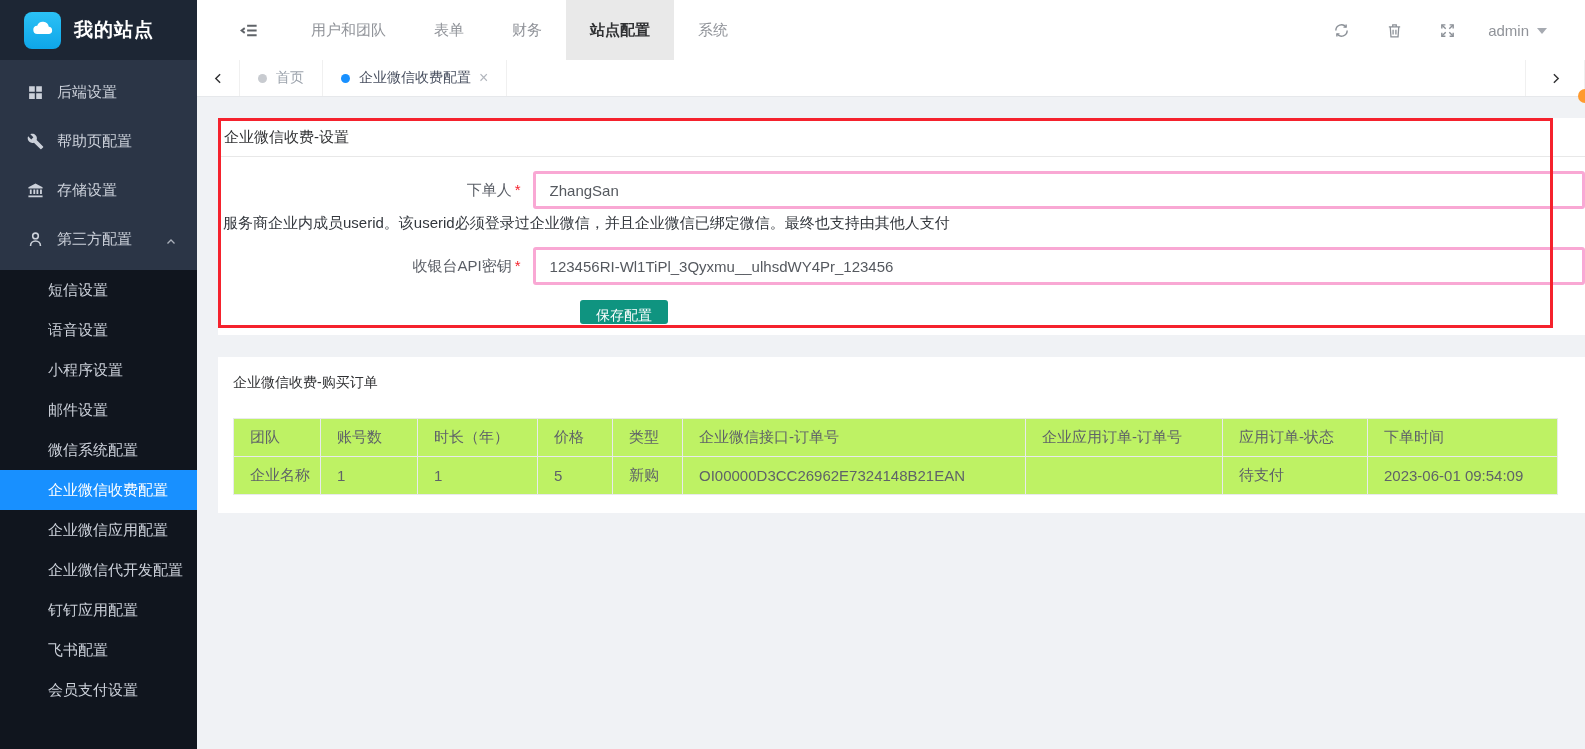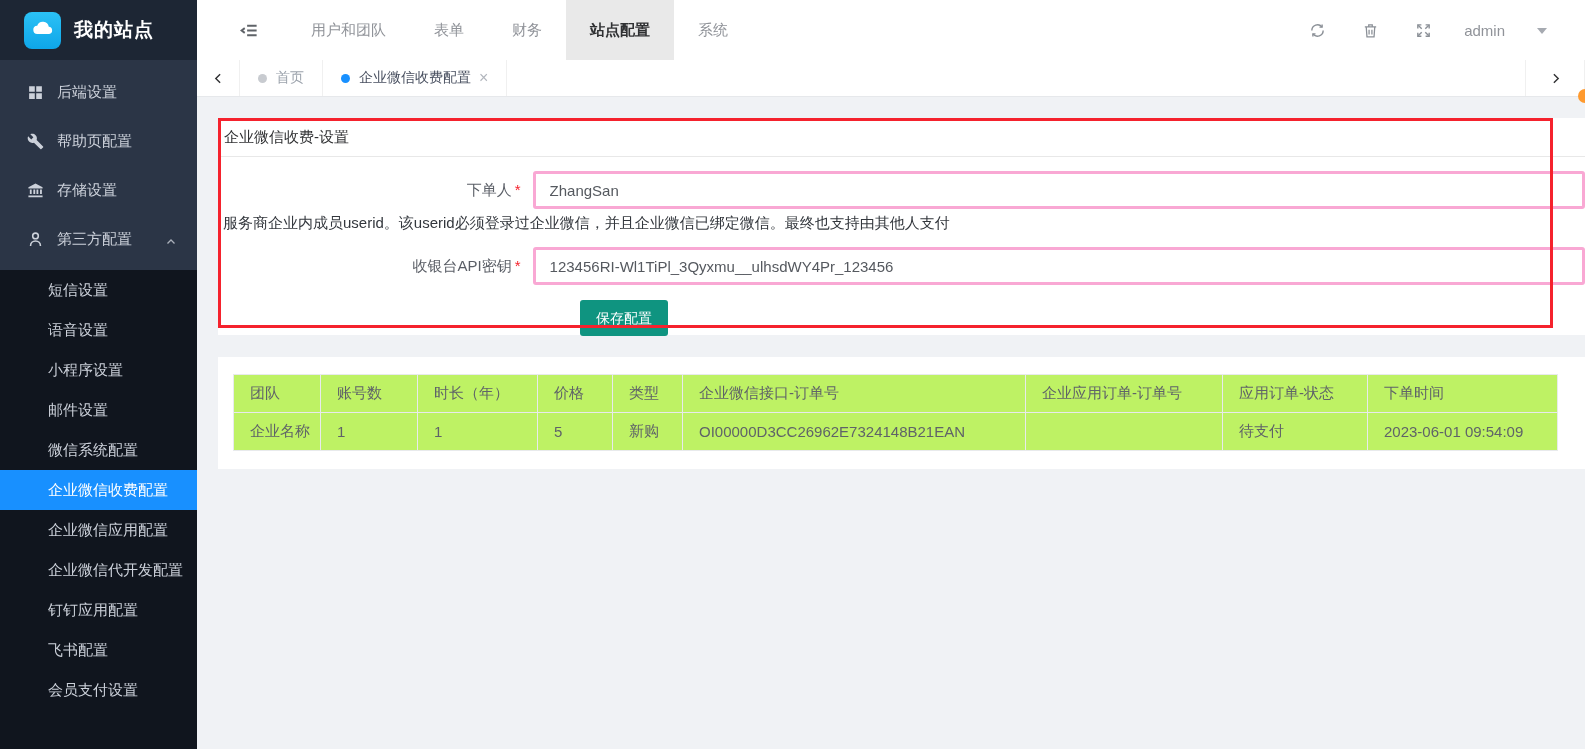--- a/index.html
+++ b/index.html
@@ -30,21 +30,21 @@
   .main { margin-left:197px; }
   .topbar { height:60px; background:#fff; display:flex; align-items:center; }
   .fold { margin-left:43px; width:19px; height:19px; color:#5f6368; cursor:pointer; flex:0 0 auto; }
   .nav { display:flex; height:60px; margin-left:28px;justify-content:center; }
   .nav-item { padding:0 24px; line-height:60px; font-size:15px; color:#909399;
               cursor:pointer; white-space:nowrap; }
   .nav-item.active { background:#e9e9e9; color:#303133; font-weight:bold; }
   .top-actions { margin-left:auto; display:flex; align-items:center; padding-right:38px; }
   .action-icon { width:17px; height:17px; color:#8b9097; cursor:pointer; margin-left:36px; }
   .user { display:flex; align-items:center; color:#909399; font-size:15px;
-          cursor:pointer; margin-left:32px;gap:24px; }
+          cursor:pointer; margin-left:32px; }
   .user-caret { width:0; height:0; border:5px solid transparent; border-top:6px solid #a6aab1;
                 margin:6px 0 0 8px; }
 
   
   .tabstrip { height:37px; background:#fff; display:flex; align-items:stretch;
               border-bottom:1px solid #e6e8eb; position:relative; }
   .tab-nav { width:43px; display:flex; align-items:center; justify-content:center;
              border-right:1px solid #f0f0f0; color:#303133; cursor:pointer; }
   .tab-nav.right { border-left:1px solid #f0f0f0; margin-left:auto; width:60px; }
   .tab-nav svg { width:13px; height:13px; }
@@ -66,21 +66,21 @@
                 border:3px solid #f5222d; pointer-events:none; z-index:3; }
   .card-header { font-size:15px; color:#303133; padding:10px 6px 9px;
                  border-bottom:1px solid #e8e8e8; }
   .form-row { display:flex; align-items:center; margin-top:14px; }
   .form-label { width:350px; text-align:right; font-size:15px; color:#5a5e66; white-space:nowrap; }
   .req { color:#f5222d; margin-left:3px; }
   .form-input { margin-left:12px; width:1212px; height:38px; border:3px solid #f9a8d4;
                 border-radius:3px; padding:0 14px; font-size:15px; color:#55595f;
                 font-family:"Liberation Sans","DejaVu Sans",sans-serif; outline:none; background:#fff; }
   .help-text { font-size:15px; color:#33373d; padding:5px 0 0 5px; }
-  .save-btn { display:inline-block; margin:15px 0 0 362px; height:36px; line-height:30px;
+  .save-btn { display:inline-block; margin:15px 0 0 362px; height:24px; line-height:30px;
               padding:0 16px; background:#0f9480; color:#fff; font-size:14px;
               border:none; border-radius:3px; cursor:pointer;
               font-family:"Liberation Sans","DejaVu Sans",sans-serif; }
 
   .orders-card { margin-top:22px; padding:17px 0 18px 15px; }
   .orders-title { font-size:14px; color:#303133; margin-bottom:26px; }
   table.orders { border-collapse:collapse; table-layout:fixed; width:1324px; background:#bef264; }
   table.orders th, table.orders td { border:1px solid #e8eaec; height:38px; padding:0 6px 0 16px;
         font-size:15px; color:#5f6368; text-align:left; font-weight:normal;
         vertical-align:middle; white-space:nowrap; overflow:hidden; }
@@ -235,20 +235,21 @@
         <div class="form-label">
           <span>收银台API密钥</span><span class="req">*</span>
         </div>
         <input class="form-input" type="text" value="123456RI-Wl1TiPl_3Qyxmu__ulhsdWY4Pr_123456" style="">
       </div>
 
       <button class="save-btn">保存配置</button>
     </div>
 
     <div class="card orders-card">
+      <div class="orders-title">企业微信收费-购买订单</div>
       <table class="orders">
         <colgroup>
           <col style="width:87px">
             <col style="width:97px">
             <col style="width:120px">
           <col style="width:75px">
             <col style="width:70px">
             <col style="width:343px">
           <col style="width:197px">
             <col style="width:145px">

